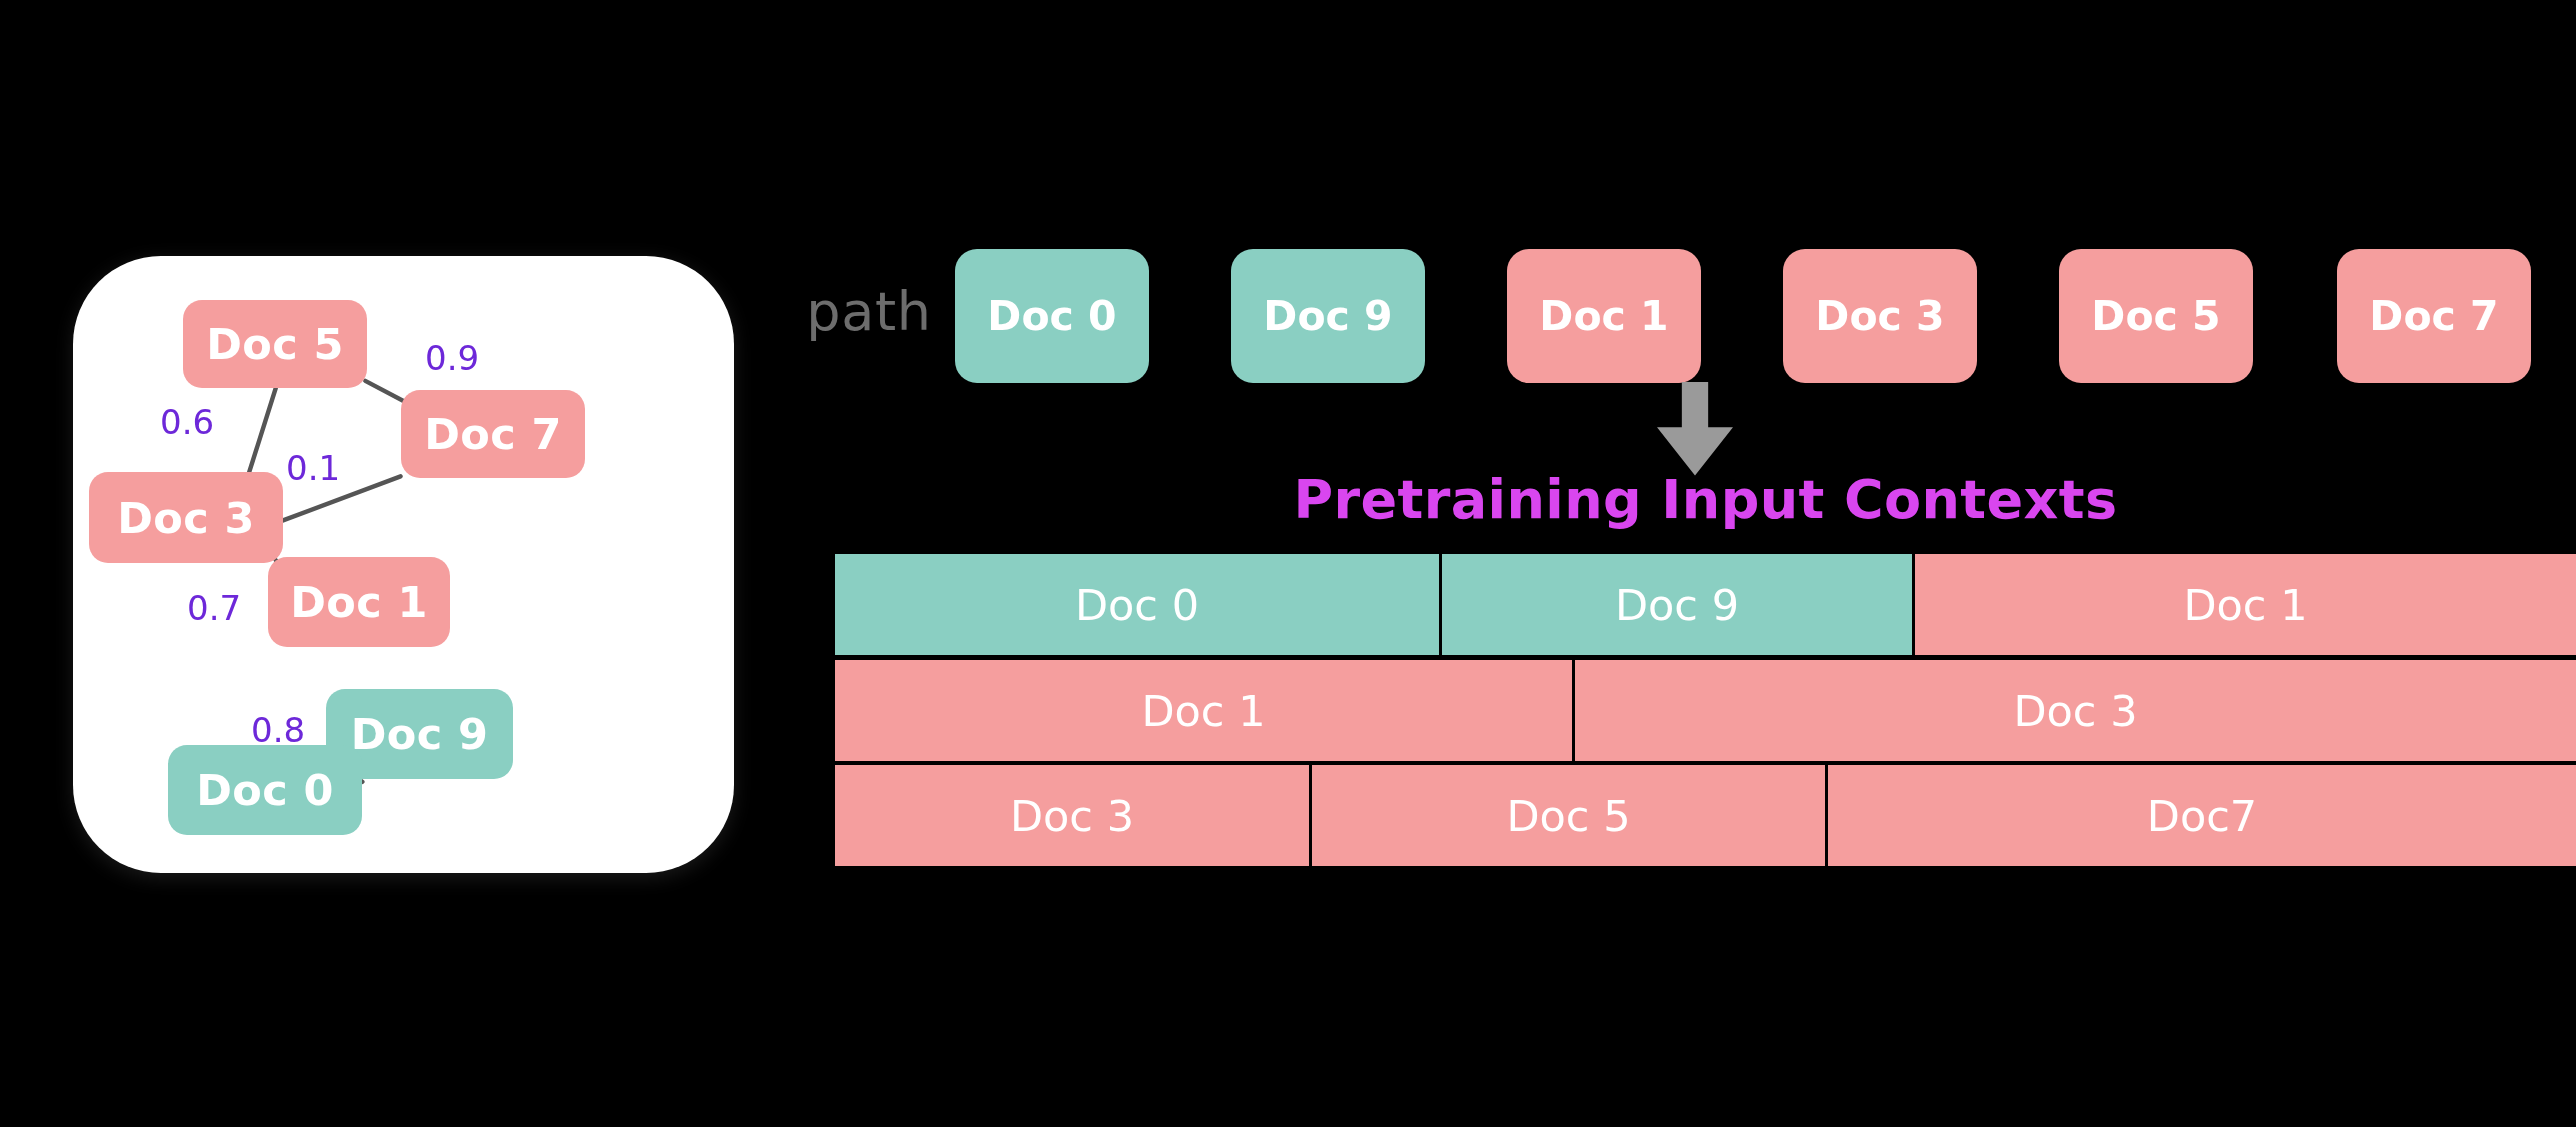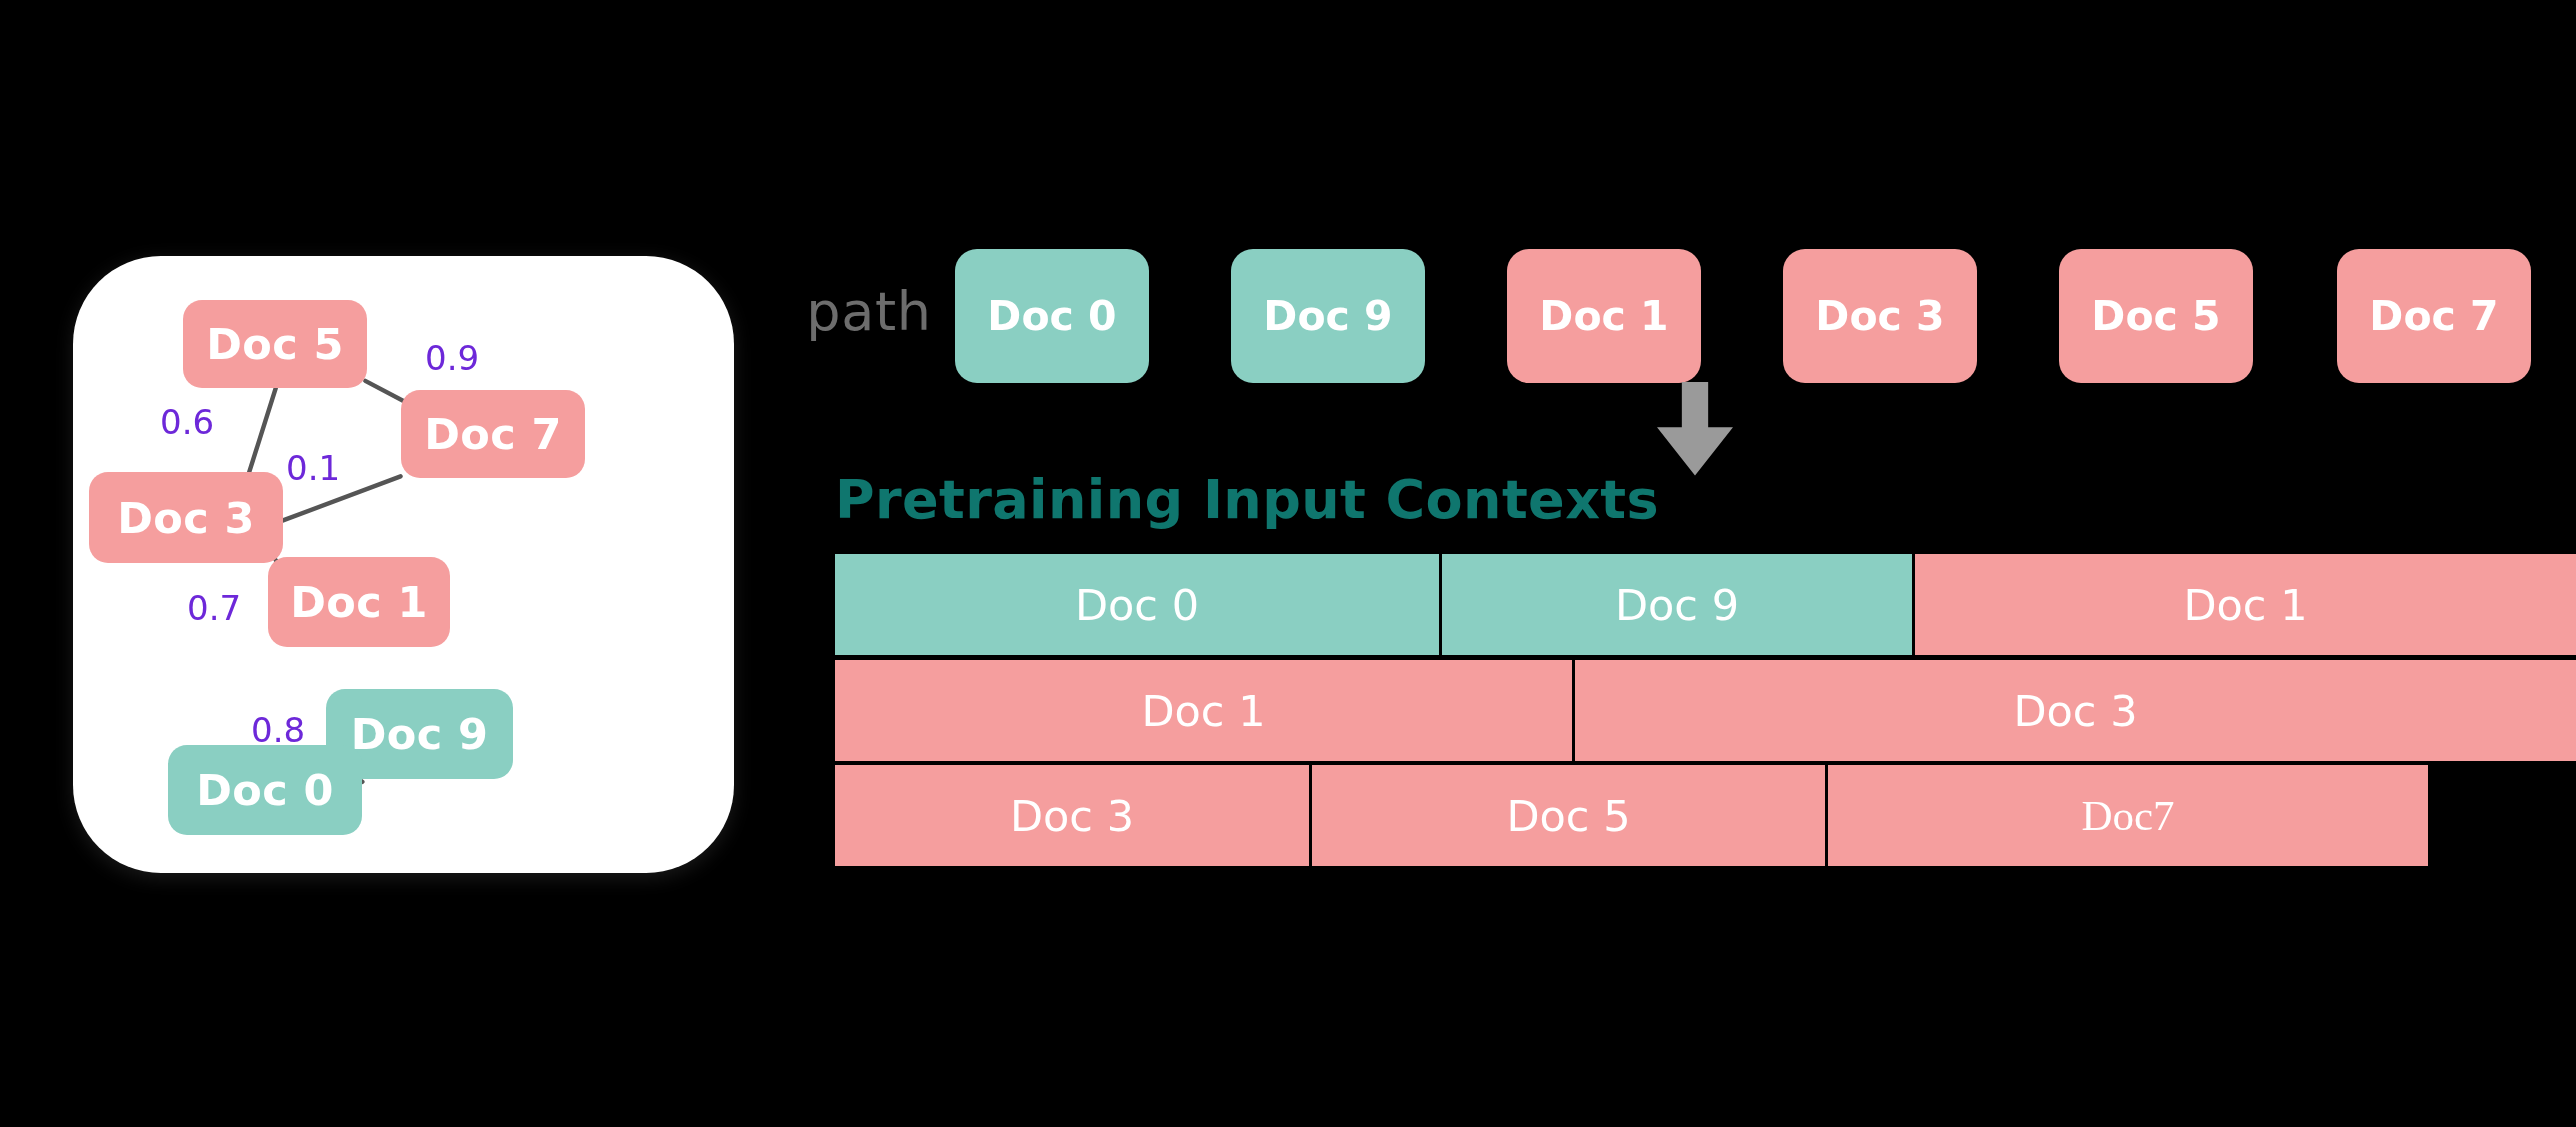--- a/index.html
+++ b/index.html
@@ -27,22 +27,22 @@
   .pill{position:absolute;top:14.7px;width:194px;height:134px;border-radius:22px;
     display:flex;align-items:center;justify-content:center;color:#fff;
     font-size:41px;font-weight:600;white-space:nowrap;}
   .pill.green{background:#8ACFC2;}
   .pill.pink{background:#F59E9E;}
 
   
   #arrow{position:absolute;left:1651px;top:382px;width:88px;height:95px;}
 
   
-  #ctx-title{position:absolute;left:835px;top:468px;width:1741px;text-align:left;
-    color:#0f766e;font-size:54px;font-weight:bold;letter-spacing:0.4px;white-space:nowrap;}
+  #ctx-title{position:absolute;left:835px;top:468px;width:1741px;text-align:center;
+    color:#d946ef;font-size:54px;font-weight:bold;letter-spacing:0.4px;white-space:nowrap;}
 
   
   #ctx-table{position:absolute;left:835px;top:554px;width:1741px;height:314px;}
   .ctx-row{position:absolute;left:0;width:100%;height:101px;display:flex;}
   .ctx-row.r1{top:0px;}
   .ctx-row.r2{top:106px;}
   .ctx-row.r3{top:211px;}
   .ctx-cell{height:101px;display:flex;align-items:center;justify-content:center;
     color:#fff;font-size:43px;font-weight:500;white-space:nowrap;
     border-right:3.7px solid #000;box-sizing:border-box;}
@@ -102,16 +102,16 @@
       <div class="ctx-cell green" style="width: 473px;">Doc 9</div>
       <div class="ctx-cell pink" style="width: 661px;">Doc 1</div>
     </div>
     <div class="ctx-row r2">
       <div class="ctx-cell pink" style="width: 740px;">Doc 1</div>
       <div class="ctx-cell pink" style="width: 1001px;">Doc 3</div>
     </div>
     <div class="ctx-row r3">
       <div class="ctx-cell pink" style="width: 477px;">Doc 3</div>
       <div class="ctx-cell pink" style="width: 516px;">Doc 5</div>
-      <div class="ctx-cell pink" style="width: 600px; font-family: Liberation Serif, serif;">Doc7</div>
+      <div class="ctx-cell pink" style="width: 748px;">Doc7</div>
     </div>
   </div>
 
 
 </body></html>

